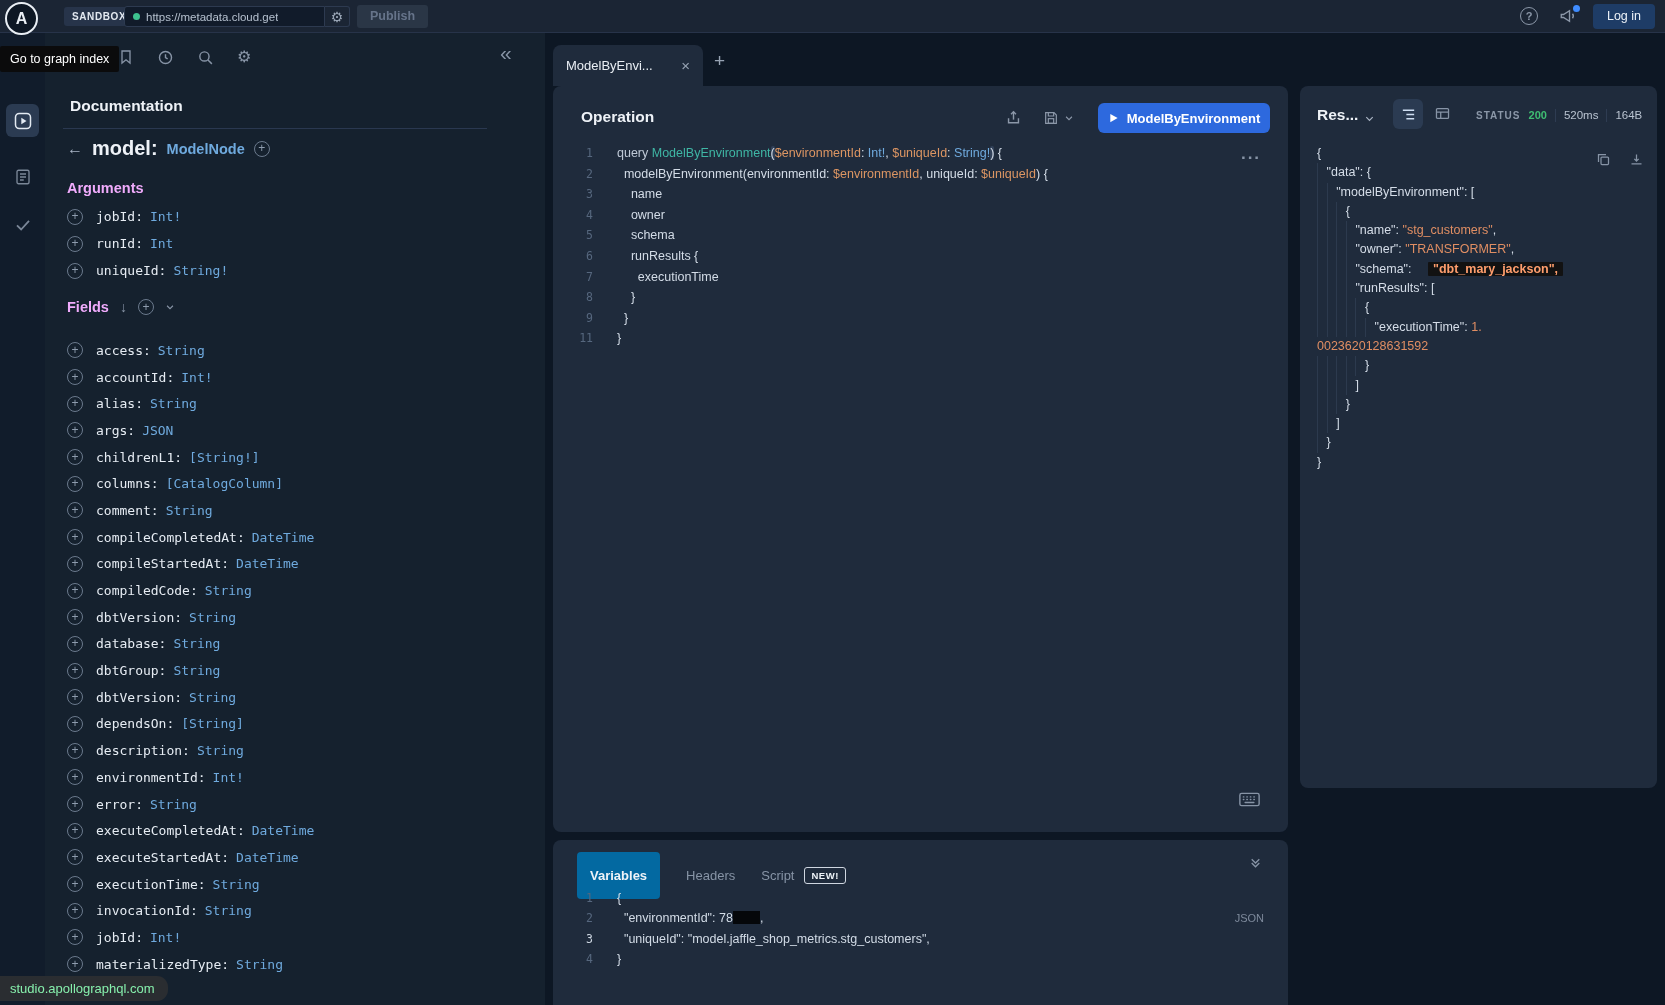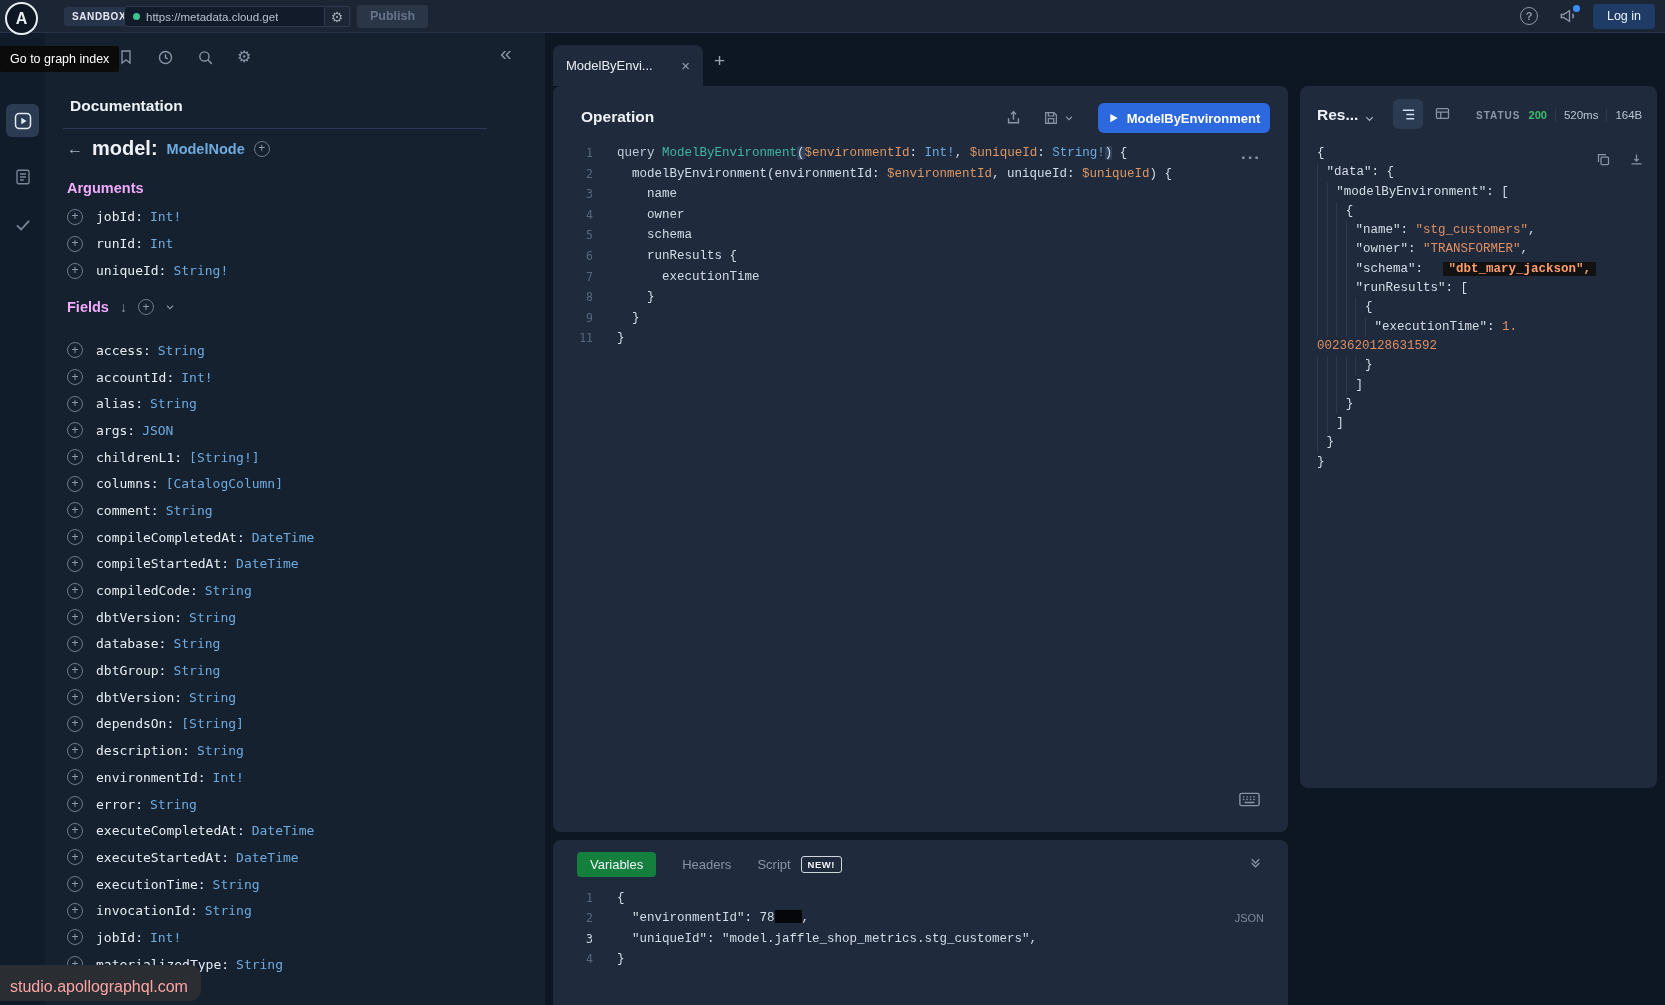--- a/index.html
+++ b/index.html
@@ -66,37 +66,37 @@
 #op-save{position:absolute;left:490px;top:24px;color:#8c98a9;display:flex;align-items:center;gap:5px}
 #run-btn{position:absolute;left:545px;top:17px;width:172px;height:30px;background:#2d69de;border-radius:6px;display:flex;align-items:center;justify-content:center;gap:8px;color:#fff;font-size:13px;font-weight:600}
 #op-kebab{position:absolute;left:688px;top:62px;color:#8794a6;font-size:17px;letter-spacing:1px;font-weight:bold}
 #op-code{position:absolute;left:16px;top:57px}
 #op-kbd{position:absolute;left:686px;top:706px;color:#8794a6}
 
 
 .cl{display:flex;align-items:stretch;height:20.6px}
 .ln{width:24px;margin-right:24px;text-align:right;color:#56677e;font-family:"DejaVu Sans Mono","Liberation Mono",monospace;font-size:11.5px;line-height:20.6px;flex:none}
 .ln-on{color:#cdd6e1}
-.toks{white-space:pre;font-family:Liberation Mono, monospace;font-size:12.5px;line-height:20.6px}
+.toks{white-space:pre;font-family:Liberation Sans, sans-serif;font-size:12.5px;line-height:20.6px}
 .tok-p{color:#d3dce7}
 .tok-kw{color:#c0cad8}
 .tok-op{color:#3fb6a5}
 .tok-v{color:#dd9663}
 .tok-t{color:#6faade}
 .tok-bm{color:#d3dce7;background:#32425a;border-radius:2px}
 .tok-k{color:#d5dde8}
 .tok-s{color:#e08e63}
 .tok-n{color:#e08e63}
 .tok-sr{background:#121212;color:#ff9e6d;font-weight:bold;padding:0 5px;margin-left:13px;border-radius:1px}
 .tok-redact{display:inline-block;width:27px;height:13px;background:#05070a;vertical-align:-2px}
 .guide{width:9.6px;border-left:1px solid #2c3a4e;flex:none}
 
 
 #vars-tabs{position:absolute;left:24px;top:12px;display:flex;align-items:center;gap:26px}
-#vtab-variables{background:#15803d;border-radius:4px;padding:5px 13px;font-size:13px;font-weight:400;color:#eef3f8}
+#vtab-variables{background:#0369a1;border-radius:4px;padding:16px 13px;font-size:13px;font-weight:700;color:#eef3f8}
 .vtab{font-size:13px;color:#8794a6}
 #script-group{display:flex;align-items:center;gap:10px}
 #new-badge{border:1px solid #cfd6e0;border-radius:3px;padding:2px 6px;font-size:9.5px;font-weight:bold;letter-spacing:.5px;color:#eef3f8}
 #vars-collapse{position:absolute;right:26px;top:16px;color:#8794a6}
 #vars-json-label{position:absolute;right:24px;top:72px;font-size:11px;color:#7e8a9c}
 #vars-code{position:absolute;left:16px;top:48px}
 #vars-code .cl{height:20.4px}
 
 
 #res-title{position:absolute;left:17px;top:20px;font-size:15.5px;font-weight:600;color:#eef2f7}
@@ -108,21 +108,21 @@
 #res-status .code{font-size:11px;font-weight:bold;color:#3fbe72}
 #res-status .sep{width:1px;height:13px;background:#2e3c52}
 #res-status .v{font-size:11.5px;color:#b9c3d0}
 #res-copy{position:absolute;left:296px;top:66px;color:#8794a6}
 #res-dl{position:absolute;left:329px;top:66px;color:#8794a6}
 #res-code{position:absolute;left:17px;top:58px}
 #res-code .cl{height:19.3px}
 #res-code .toks{font-size:12.5px;line-height:19.3px}
 
 
-#status-pill{position:absolute;left:0;bottom:4px;background:#2a2d31;color:#fca5a5;font-size:16px;padding:13px 13px 5px 10px;border-radius:0 11px 11px 0;z-index:80}
+#status-pill{position:absolute;left:0;bottom:4px;background:#2a2d31;color:#86efac;font-size:13px;padding:5px 13px 5px 10px;border-radius:0 11px 11px 0;z-index:80}
 </style>
 </head>
 <body>
 
 <div id="topbar">
   <div id="sandbox-chip">SANDBOX</div>
   <div id="url-group">
     <div id="url-box">
       <span id="url-dot"></span>
       <span id="url-text">https://metadata.cloud.get</span>

